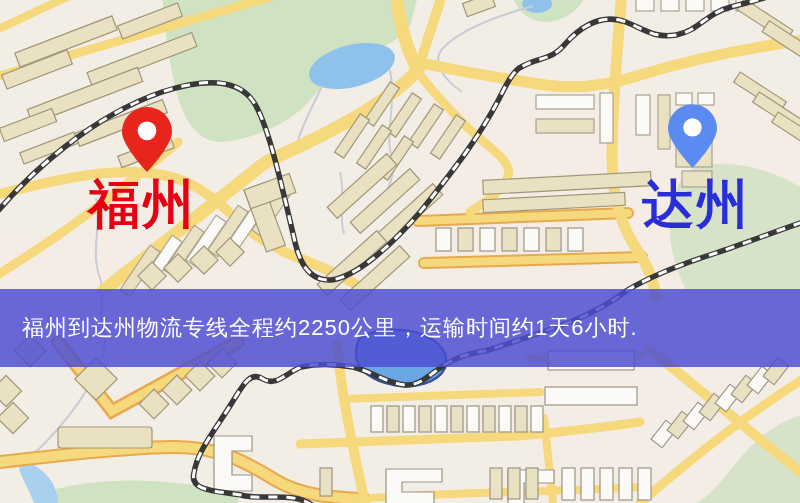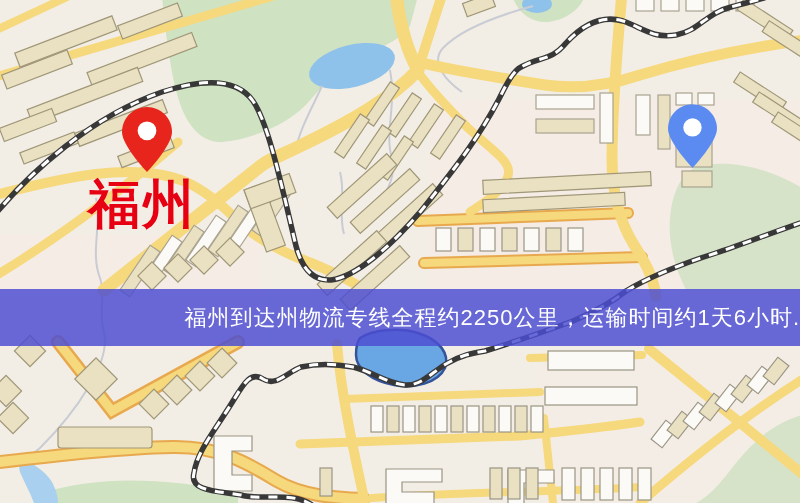--- a/index.html
+++ b/index.html
@@ -7,22 +7,22 @@
          font-family:"Liberation Sans",sans-serif;background:#f3eee5;}
   .stage svg{position:absolute;left:0;top:0;}
   .place-label{position:absolute;font-family:"DejaVu Serif","Liberation Serif",serif;
                font-size:52px;font-weight:700;line-height:1;letter-spacing:2px;
                text-shadow:0 0 1px rgba(255,255,255,.4);}
   .label-origin{left:88px;top:178px;color:#e60012;}
   .label-dest{left:642px;top:178px;color:#2a2ed6;}
   .pin{position:absolute;}
   .pin-origin{left:122px;top:107px;width:50px;height:65px;}
   .pin-dest{left:668px;top:104px;width:49px;height:64px;}
-  .banner{position:absolute;left:0;top:289px;width:800px;height:57px;
-          background:rgba(76,78,210,0.84);display:flex;align-items:center;justify-content:flex-end;}
+  .banner{position:absolute;left:0;top:289px;width:800px;height:78px;
+          background:rgba(76,78,210,0.84);display:flex;align-items:center;}
   .banner span{color:#ffffff;font-size:22px;letter-spacing:1px;padding-left:22px;
                white-space:nowrap;}
 </style>
 </head>
 <body>
 
 <div class="stage">
 
 <svg width="800" height="503" viewBox="0 0 800 503">
 
@@ -263,18 +263,19 @@
   </svg>
 </div>
 <div class="place-label label-origin">福州</div>
 
 <div class="pin pin-dest">
   <svg width="49" height="64" viewBox="0 0 40 52">
     <path d="M20,0 C9,0 0,9 0,20 C0,31 20,52 20,52 C20,52 40,31 40,20 C40,9 31,0 20,0 Z" fill="#5b8bf0"></path>
     <circle cx="20" cy="19" r="7.5" fill="#ffffff"></circle>
   </svg>
 </div>
+<div class="place-label label-dest">达州</div>
 
 <div class="banner">
   <span>福州到达州物流专线全程约2250公里，运输时间约1天6小时.</span>
 </div>
 
 </div>
 
 </body></html>

